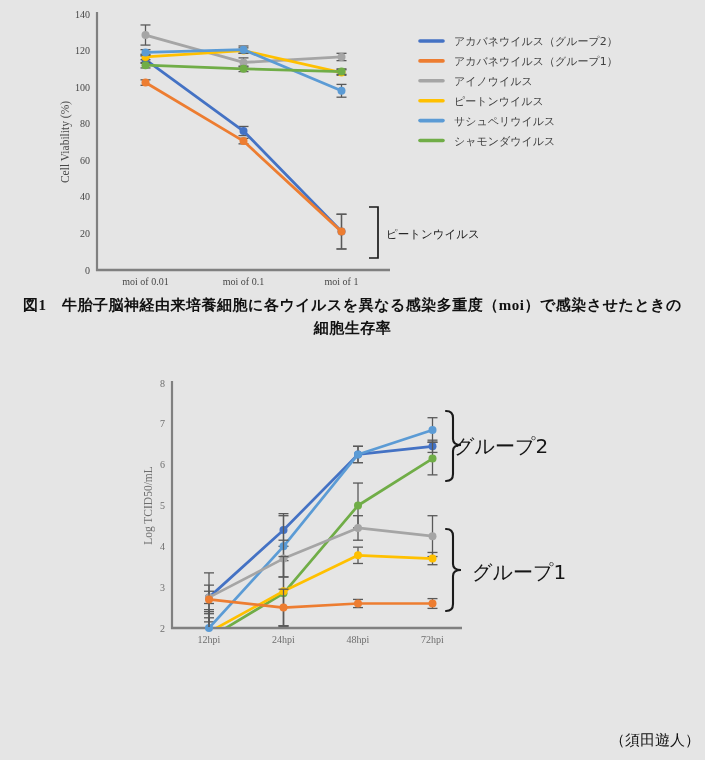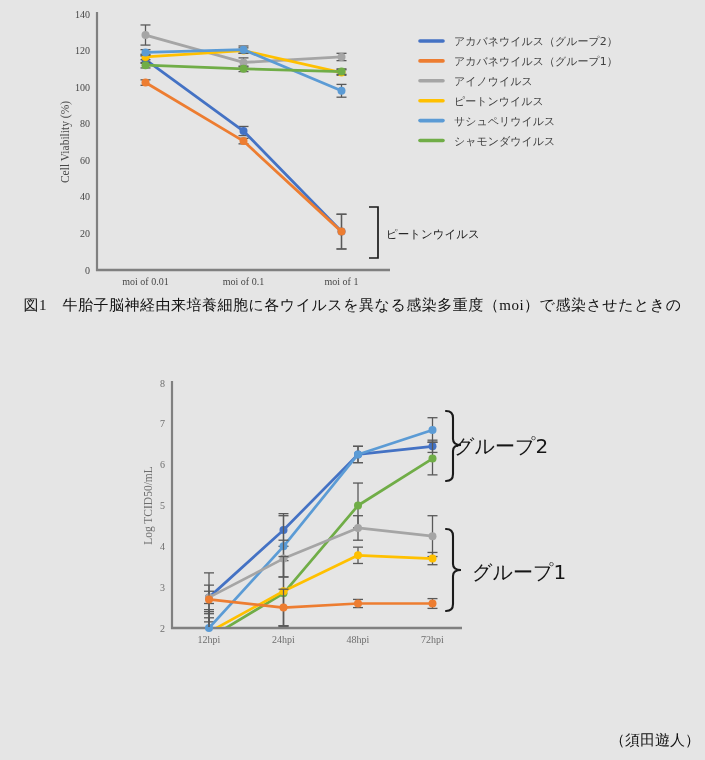--- a/index.html
+++ b/index.html
@@ -4,21 +4,21 @@
 <style>
   html,body{margin:0;padding:0;background:#fff;}
   .page{position:relative;width:705px;height:760px;background:#e5e5e5;overflow:hidden;
         font-family:"Liberation Sans","DejaVu Sans",sans-serif;}
   svg{position:absolute;left:0;}
   .tick{font:10px "Liberation Serif","DejaVu Serif",serif;}
   .ylab{font:11.5px "Liberation Serif","DejaVu Serif",serif;}
   .leg{font:11px "DejaVu Sans",sans-serif;}
   .caption{position:absolute;left:0;width:705px;text-align:center;
            font-family:"Liberation Serif","DejaVu Serif",serif;
-           font-size:15px;color:#111;letter-spacing:.5px;}
+           font-size:15px;color:#111;letter-spacing:.5px;font-weight:bold;}
   .anno-small{position:absolute;font:11.5px "DejaVu Sans",sans-serif;color:#222;white-space:nowrap;}
   .anno-big{position:absolute;font:20px "DejaVu Sans",sans-serif;color:#151515;white-space:nowrap;}
   .credit{position:absolute;right:5px;top:731px;font-family:"Liberation Serif","DejaVu Serif",serif;
           font-size:15px;color:#111;}
 </style>
 </head>
 <body>
 
 <div class="page">
 
@@ -143,20 +143,21 @@
       <text x="454" y="104.69999999999999" class="leg" fill="#404040">ピートンウイルス</text>
       <line x1="420" x2="443" y1="120.6" y2="120.6" stroke="#5B9BD5" stroke-width="3.6" stroke-linecap="round"></line>
       <text x="454" y="124.6" class="leg" fill="#404040">サシュペリウイルス</text>
       <line x1="420" x2="443" y1="140.5" y2="140.5" stroke="#70AD47" stroke-width="3.6" stroke-linecap="round"></line>
       <text x="454" y="144.5" class="leg" fill="#404040">シャモンダウイルス</text>
     </svg>
   <div class="anno-small" style="left:386px;top:227px">ピートンウイルス</div>
 
   <div class="caption" style="top:294px;line-height:22.5px">
     <div>図1　牛胎子脳神経由来培養細胞に各ウイルスを異なる感染多重度（moi）で感染させたときの</div>
+    <div>細胞生存率</div>
   </div>
 
   <svg id="chart2" width="705" height="295" style="top:370px" viewBox="0 0 705 295">
     <path d="M446 41 Q453 41 453 48 L453 69 Q453 75 461 75 Q453 75 453 81 L453 104 Q453 111 446 111" fill="none" stroke="#1a1a1a" stroke-width="2.1" stroke-linecap="round"></path>
     <path d="M446 159 Q453 159 453 166 L453 194 Q453 200 461 200 Q453 200 453 206 L453 234 Q453 241 446 241" fill="none" stroke="#1a1a1a" stroke-width="2.1" stroke-linecap="round"></path>
   <defs>
         <clipPath id="chart2c">
           <rect x="173" y="0" width="302" height="257"></rect>
         </clipPath>
       </defs>

